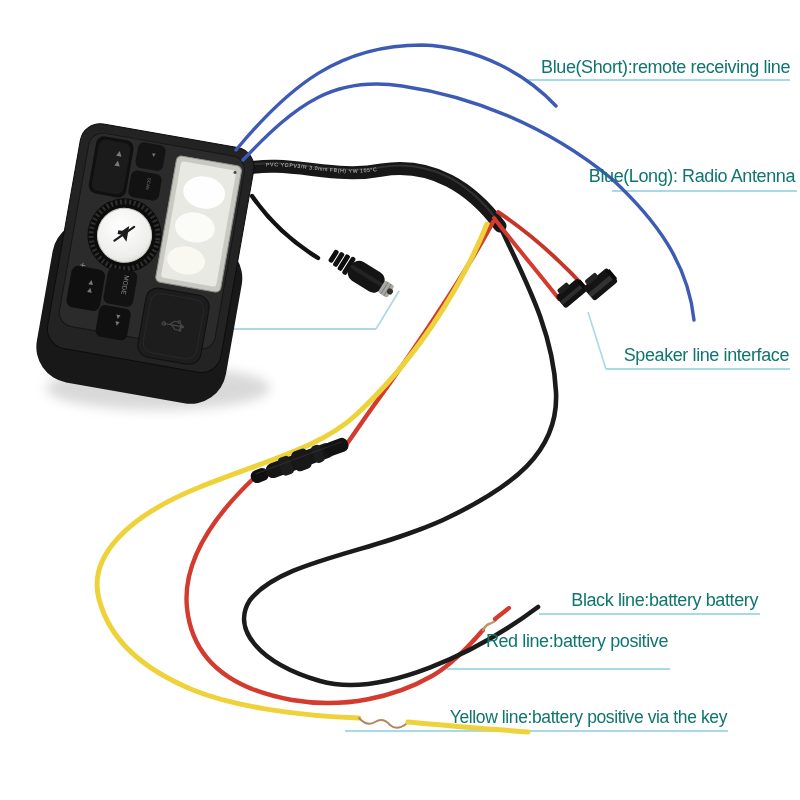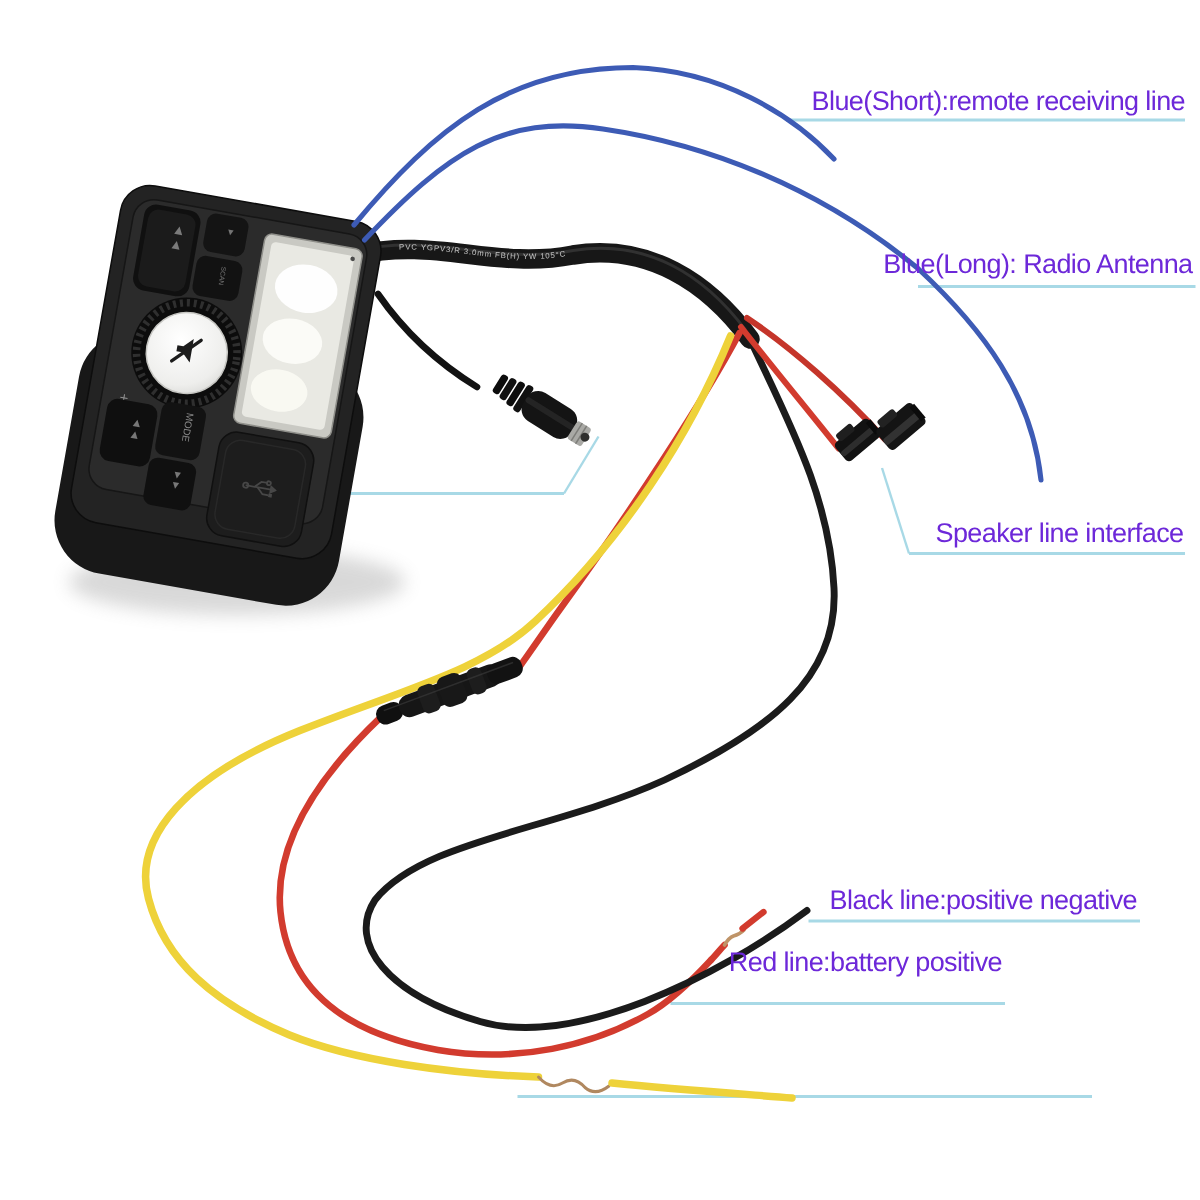--- a/index.html
+++ b/index.html
@@ -2,21 +2,21 @@
 <html><head>
 <meta charset="utf-8">
 <style>
   html,body{margin:0;padding:0;background:#ffffff;}
   .canvas{
     position:relative;width:800px;height:800px;background:#ffffff;overflow:hidden;
     font-family:"Liberation Sans","DejaVu Sans",sans-serif;
   }
   .canvas svg{position:absolute;left:0;top:0;}
   .label{
-    position:absolute;white-space:nowrap;color:#6d28d9;
+    position:absolute;white-space:nowrap;color:#0f766e;
     font-size:18px;letter-spacing:-0.4px;font-weight:400;
   }
   .label.sm{font-size:17.5px;}
   svg text{font-family:"Liberation Sans","DejaVu Sans",sans-serif;}
 </style>
 </head>
 <body>
 
 <div class="canvas">
 
@@ -181,18 +181,19 @@
   <path d="M 243,160 C 298,102 335,76 402,86 C 470,96 545,124 612,179 C 656,220 688,263 694,320" fill="none" stroke="#3d5bb5" stroke-width="3.4" stroke-linecap="round"></path>
 </svg>
 
 <div class="label" style="right:10px;top:57px;">Blue(Short):remote receiving line</div>
 
 <div class="label" style="right:5px;top:166px;">Blue(Long): Radio Antenna</div>
 
 
 <div class="label" style="right:11px;top:345px;margin-left:19px;">Speaker line interface</div>
 
-<div class="label" style="right:42px;top:590px;">Black line:positive negative</div>
+<div class="label" style="right:42px;top:590px;">Black line:battery battery</div>
 
 <div class="label" style="right:132px;top:631px;">Red line:battery positive</div>
 
+<div class="label sm" style="right:73px;top:707px;">Yellow line:battery positive via the key</div>
 
 </div>
 
 </body></html>

